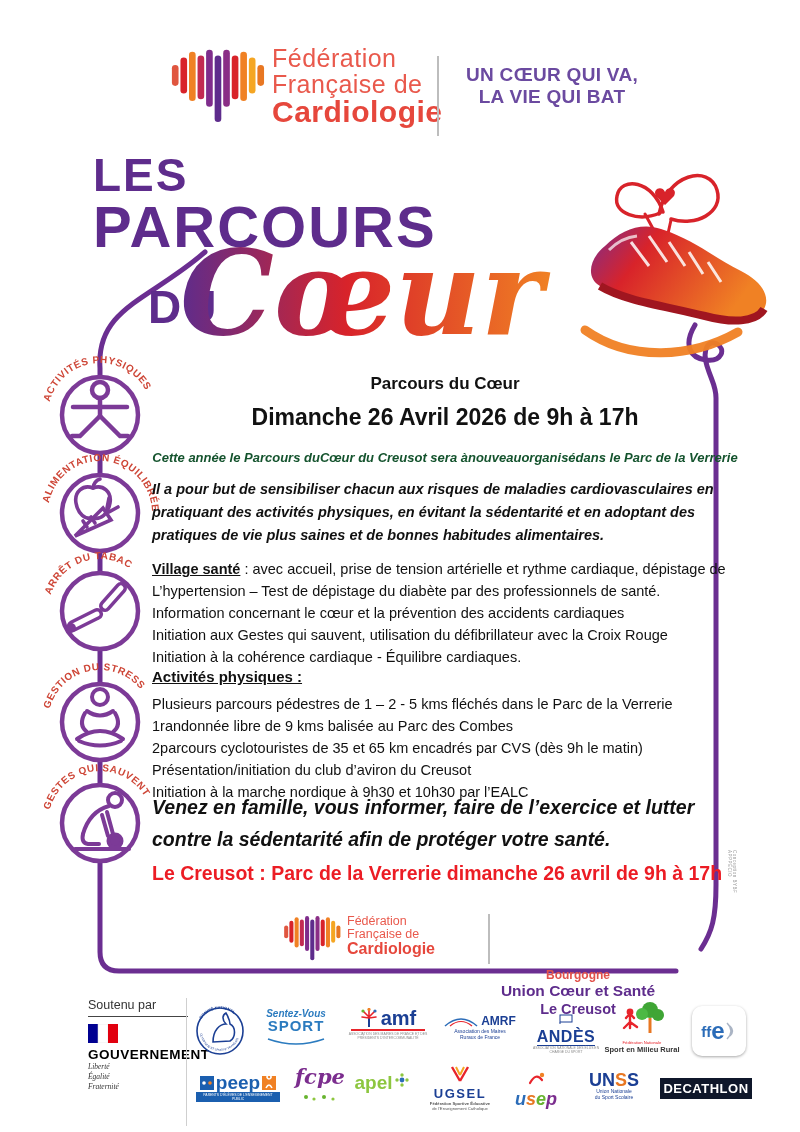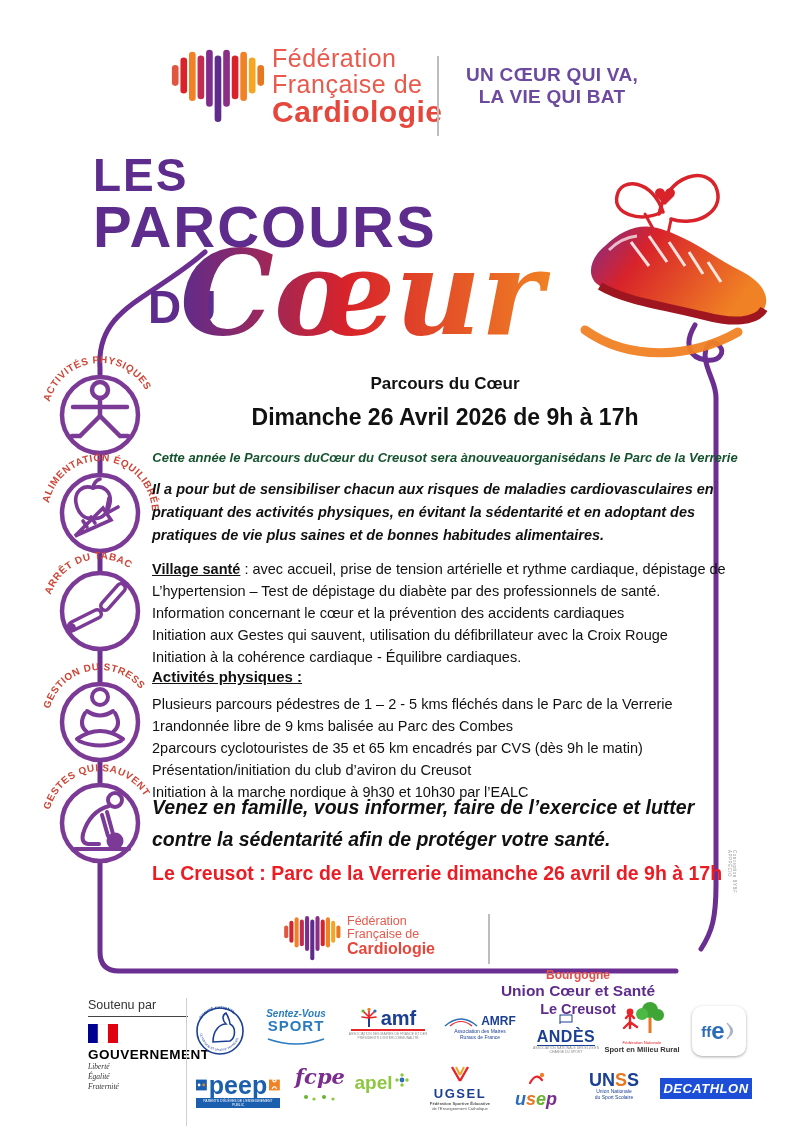--- a/index.html
+++ b/index.html
@@ -41,30 +41,30 @@
   .svs1{color:#2B7BBF;font-weight:bold;font-style:italic;font-size:10px;}
   .svs2{color:#2B7BBF;font-weight:bold;font-size:15px;letter-spacing:1px;line-height:.9;}
   .amf-n{color:#1B3F94;font-weight:bold;font-size:20px;line-height:.9;}
   .amrf-n{color:#1B3F94;font-weight:bold;font-size:12px;}
   .amrf-s{color:#1B3F94;font-size:5px;line-height:1.25;}
   .andes-n{color:#1B3F94;font-weight:bold;font-size:16px;letter-spacing:.5px;border-bottom:1.5px solid #1B3F94;}
   .smr-t{color:#E8242B;font-size:4.2px;}
   .smr-n{color:#333;font-weight:bold;font-size:7.5px;}
   .ffe-box{width:54px;height:50px;background:#fff;border-radius:10px;box-shadow:0 1px 3px rgba(0,0,0,.35);
            color:#2B6CB8;font-weight:bold;display:flex;align-items:center;justify-content:center;}
-  .peep-n{color:#1B5FAF;font-weight:bold;font-size:25px;line-height:.9;}
+  .peep-n{color:#1B5FAF;font-weight:bold;font-size:19px;line-height:.9;}
   .peep-bar{background:#1B5FAF;color:#fff;font-size:3.4px;padding:1px 2px;margin-top:1px;}
   .fcpe-n{font-family:"DejaVu Serif",serif;font-style:italic;font-weight:bold;color:#7B2D8E;font-size:21px;line-height:.9;}
   .apel-n{color:#8DC63F;font-weight:bold;font-size:19px;}
   .ugsel-n{color:#1B3F94;font-weight:bold;font-size:13px;letter-spacing:1.5px;}
   .ugsel-s{font-size:4.2px;color:#555;line-height:1.3;}
   .usep-n{font-style:italic;font-weight:bold;font-size:18px;}
   .unss-n{font-weight:bold;font-size:18px;color:#1B3F94;line-height:.9;}
   .unss-s{font-size:5px;color:#1B3F94;line-height:1.25;}
-  .deca{background:#1d4ed8;color:#fff;font-weight:bold;font-style:italic;font-size:13px;
+  .deca{background:#0f172a;color:#fff;font-weight:bold;font-size:13px;
         width:92px;height:21px;display:flex;align-items:center;justify-content:center;letter-spacing:.5px;}
   .vcredit{writing-mode:vertical-rl;font-size:4.5px;color:#999;letter-spacing:.5px;}
 </style>
 </head>
 <body>
 
 <div class="page">
 
   <svg class="abs" style="left:0;top:0;" width="800" height="1132" viewBox="0 0 800 1132">
     <path d="M 205 252 C 150 300, 96 308, 100 368 L 100 952 Q 100 971 119 971 L 676 971" fill="none" stroke="#6B2E91" stroke-width="5" stroke-linecap="round"></path>

